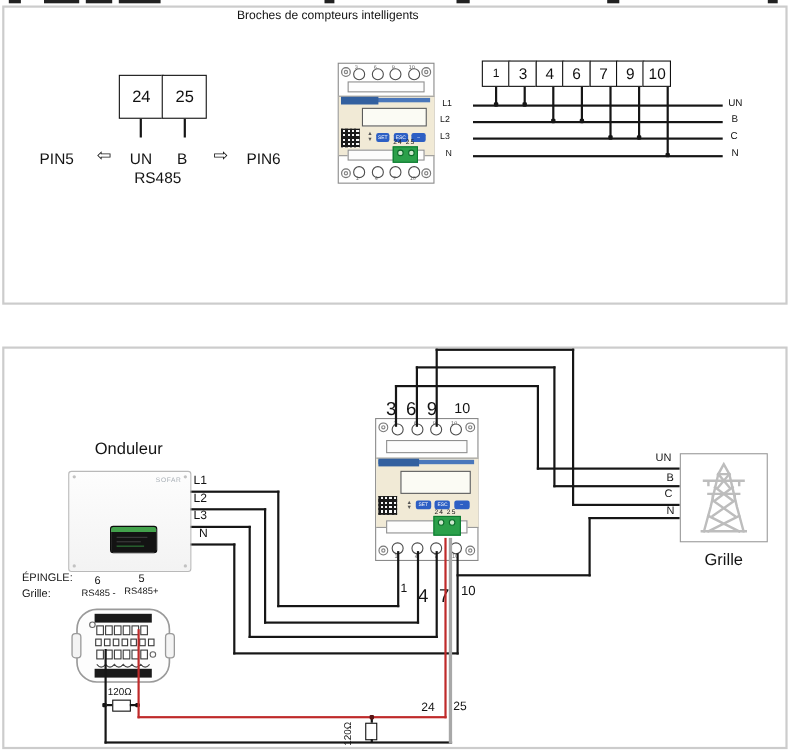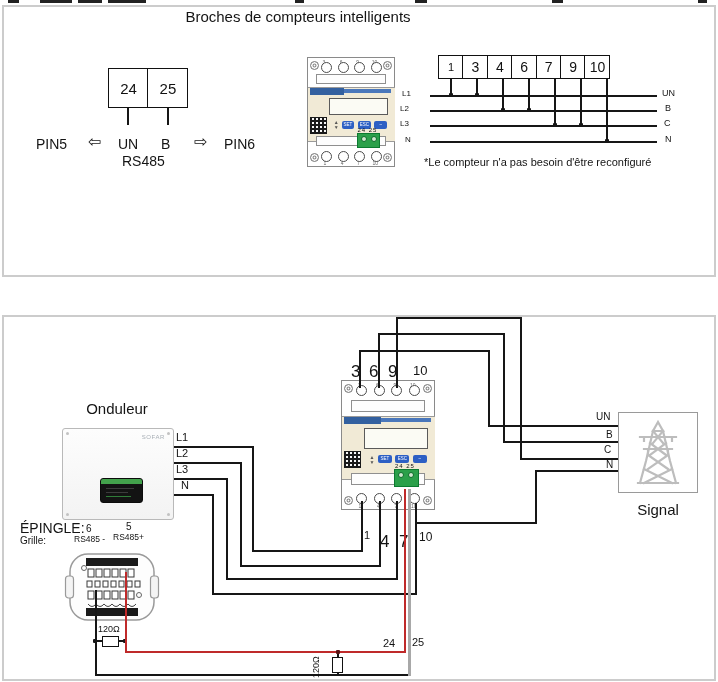--- a/index.html
+++ b/index.html
@@ -55,21 +55,21 @@
   <div class="frag" style="left:40px;width:32px"></div>
   <div class="frag" style="left:78px;width:24px"></div>
   <div class="frag" style="left:108px;width:38px"></div>
   <div class="frag" style="left:295px;width:9px"></div>
   <div class="frag" style="left:415px;width:12px"></div>
   <div class="frag" style="left:552px;width:11px"></div>
   <div class="frag" style="left:698px;width:9px"></div>
 
   <div class="panel" style="left:2px;top:5px;width:714px;height:272px"></div>
 
-  <div class="lb" style="left:2px;top:9px;width:592px;text-align:center;font-size:15px">Broches de compteurs intelligents</div>
+  <div class="lb" style="left:2px;top:9px;width:592px;text-align:center;font-size:11px">Broches de compteurs intelligents</div>
 
   <div class="cellrow" style="left:108px;top:68px">
     <div class="cell" style="width:41px;height:40px;font-size:15px">24</div>
     <div class="cell" style="width:41px;height:40px;font-size:15px">25</div>
   </div>
   <div class="w" style="left:127px;top:108px;width:1.5px;height:17px"></div>
   <div class="w" style="left:167px;top:108px;width:1.5px;height:17px"></div>
 
   <span class="lb" style="left:36px;top:137px;font-size:14px">PIN5</span>
   <span class="lb" style="left:88px;top:134px;font-size:16px">⇦</span>
@@ -111,21 +111,20 @@
 
   <span class="lb" style="left:402px;top:90px;font-size:8px">L1</span>
   <span class="lb" style="left:400px;top:105px;font-size:8px">L2</span>
   <span class="lb" style="left:400px;top:120px;font-size:8px">L3</span>
   <span class="lb" style="left:405px;top:136px;font-size:8px">N</span>
   <span class="lb" style="left:662px;top:89px;font-size:9px">UN</span>
   <span class="lb" style="left:665px;top:104px;font-size:9px">B</span>
   <span class="lb" style="left:664px;top:119px;font-size:9px">C</span>
   <span class="lb" style="left:665px;top:135px;font-size:9px">N</span>
 
-  <span class="lb" style="left:424px;top:157px;font-size:11px">*Le compteur n'a pas besoin d'être reconfiguré</span>
 
   <div class="panel" style="left:2px;top:315px;width:714px;height:366px"></div>
 
   <div class="lb" style="left:62px;top:401px;width:110px;text-align:center;font-size:15px">Onduleur</div>
   <div style="position:absolute;left:62px;top:428px;width:110px;height:90px;border:1px solid #b9b9b9;
               border-radius:3px;background:linear-gradient(180deg,#fdfdfd,#f3f3f3);z-index:2">
     <span class="lb" style="right:8px;top:5px;font-size:6px;color:#a7aeb5;letter-spacing:.6px;position:absolute">SOFAR</span>
     <div style="position:absolute;left:37px;top:49px;width:41px;height:23px;border-radius:3px;
                 background:linear-gradient(180deg,#43a24c 0 5px,#131313 5px);border:1px solid #0b0b0b">
       <div style="position:absolute;left:5px;top:9px;width:28px;height:1px;background:#3c3c3c"></div>
@@ -198,23 +197,23 @@
         <path d="M18,32 H46 M22,32 v4 M42,32 v4"></path>
         <path d="M27,14 L20,44 L14,66 M37,14 L44,44 L50,66"></path>
         <path d="M27,14 L37,26 M37,14 L27,26"></path>
         <path d="M24,26 L40,38 M40,26 L24,38"></path>
         <path d="M22,38 L42,52 M42,38 L22,52"></path>
         <path d="M18,52 L46,66 M46,52 L18,66"></path>
         <path d="M12,66 H52"></path>
       </g>
     </svg>
   </div>
-  <div class="lb" style="left:618px;top:502px;width:80px;text-align:center;font-size:15px">Signal</div>
-
-  <span class="lb" style="left:20px;top:521px;font-size:14px">ÉPINGLE:</span>
+  <div class="lb" style="left:618px;top:502px;width:80px;text-align:center;font-size:15px">Grille</div>
+
+  <span class="lb" style="left:20px;top:521px;font-size:10px">ÉPINGLE:</span>
   <span class="lb" style="left:20px;top:536px;font-size:10px">Grille:</span>
   <span class="lb" style="left:86px;top:524px;font-size:10px">6</span>
   <span class="lb" style="left:126px;top:522px;font-size:10px">5</span>
   <span class="lb" style="left:74px;top:535px;font-size:8.5px">RS485 -</span>
   <span class="lb" style="left:113px;top:533px;font-size:8.5px">RS485+</span>
 
   <svg width="96" height="82" style="left:64px;top:546px;z-index:2" viewBox="0 0 96 82">
     <rect x="6" y="8" width="84" height="66" rx="18" fill="#fdfdfd" stroke="#9a9a9a" stroke-width="1.5"></rect>
     <rect x="1.5" y="30" width="8" height="22" rx="3" fill="#f4f4f4" stroke="#9a9a9a" stroke-width="1.2"></rect>
     <rect x="86.5" y="30" width="8" height="22" rx="3" fill="#f4f4f4" stroke="#9a9a9a" stroke-width="1.2"></rect>

